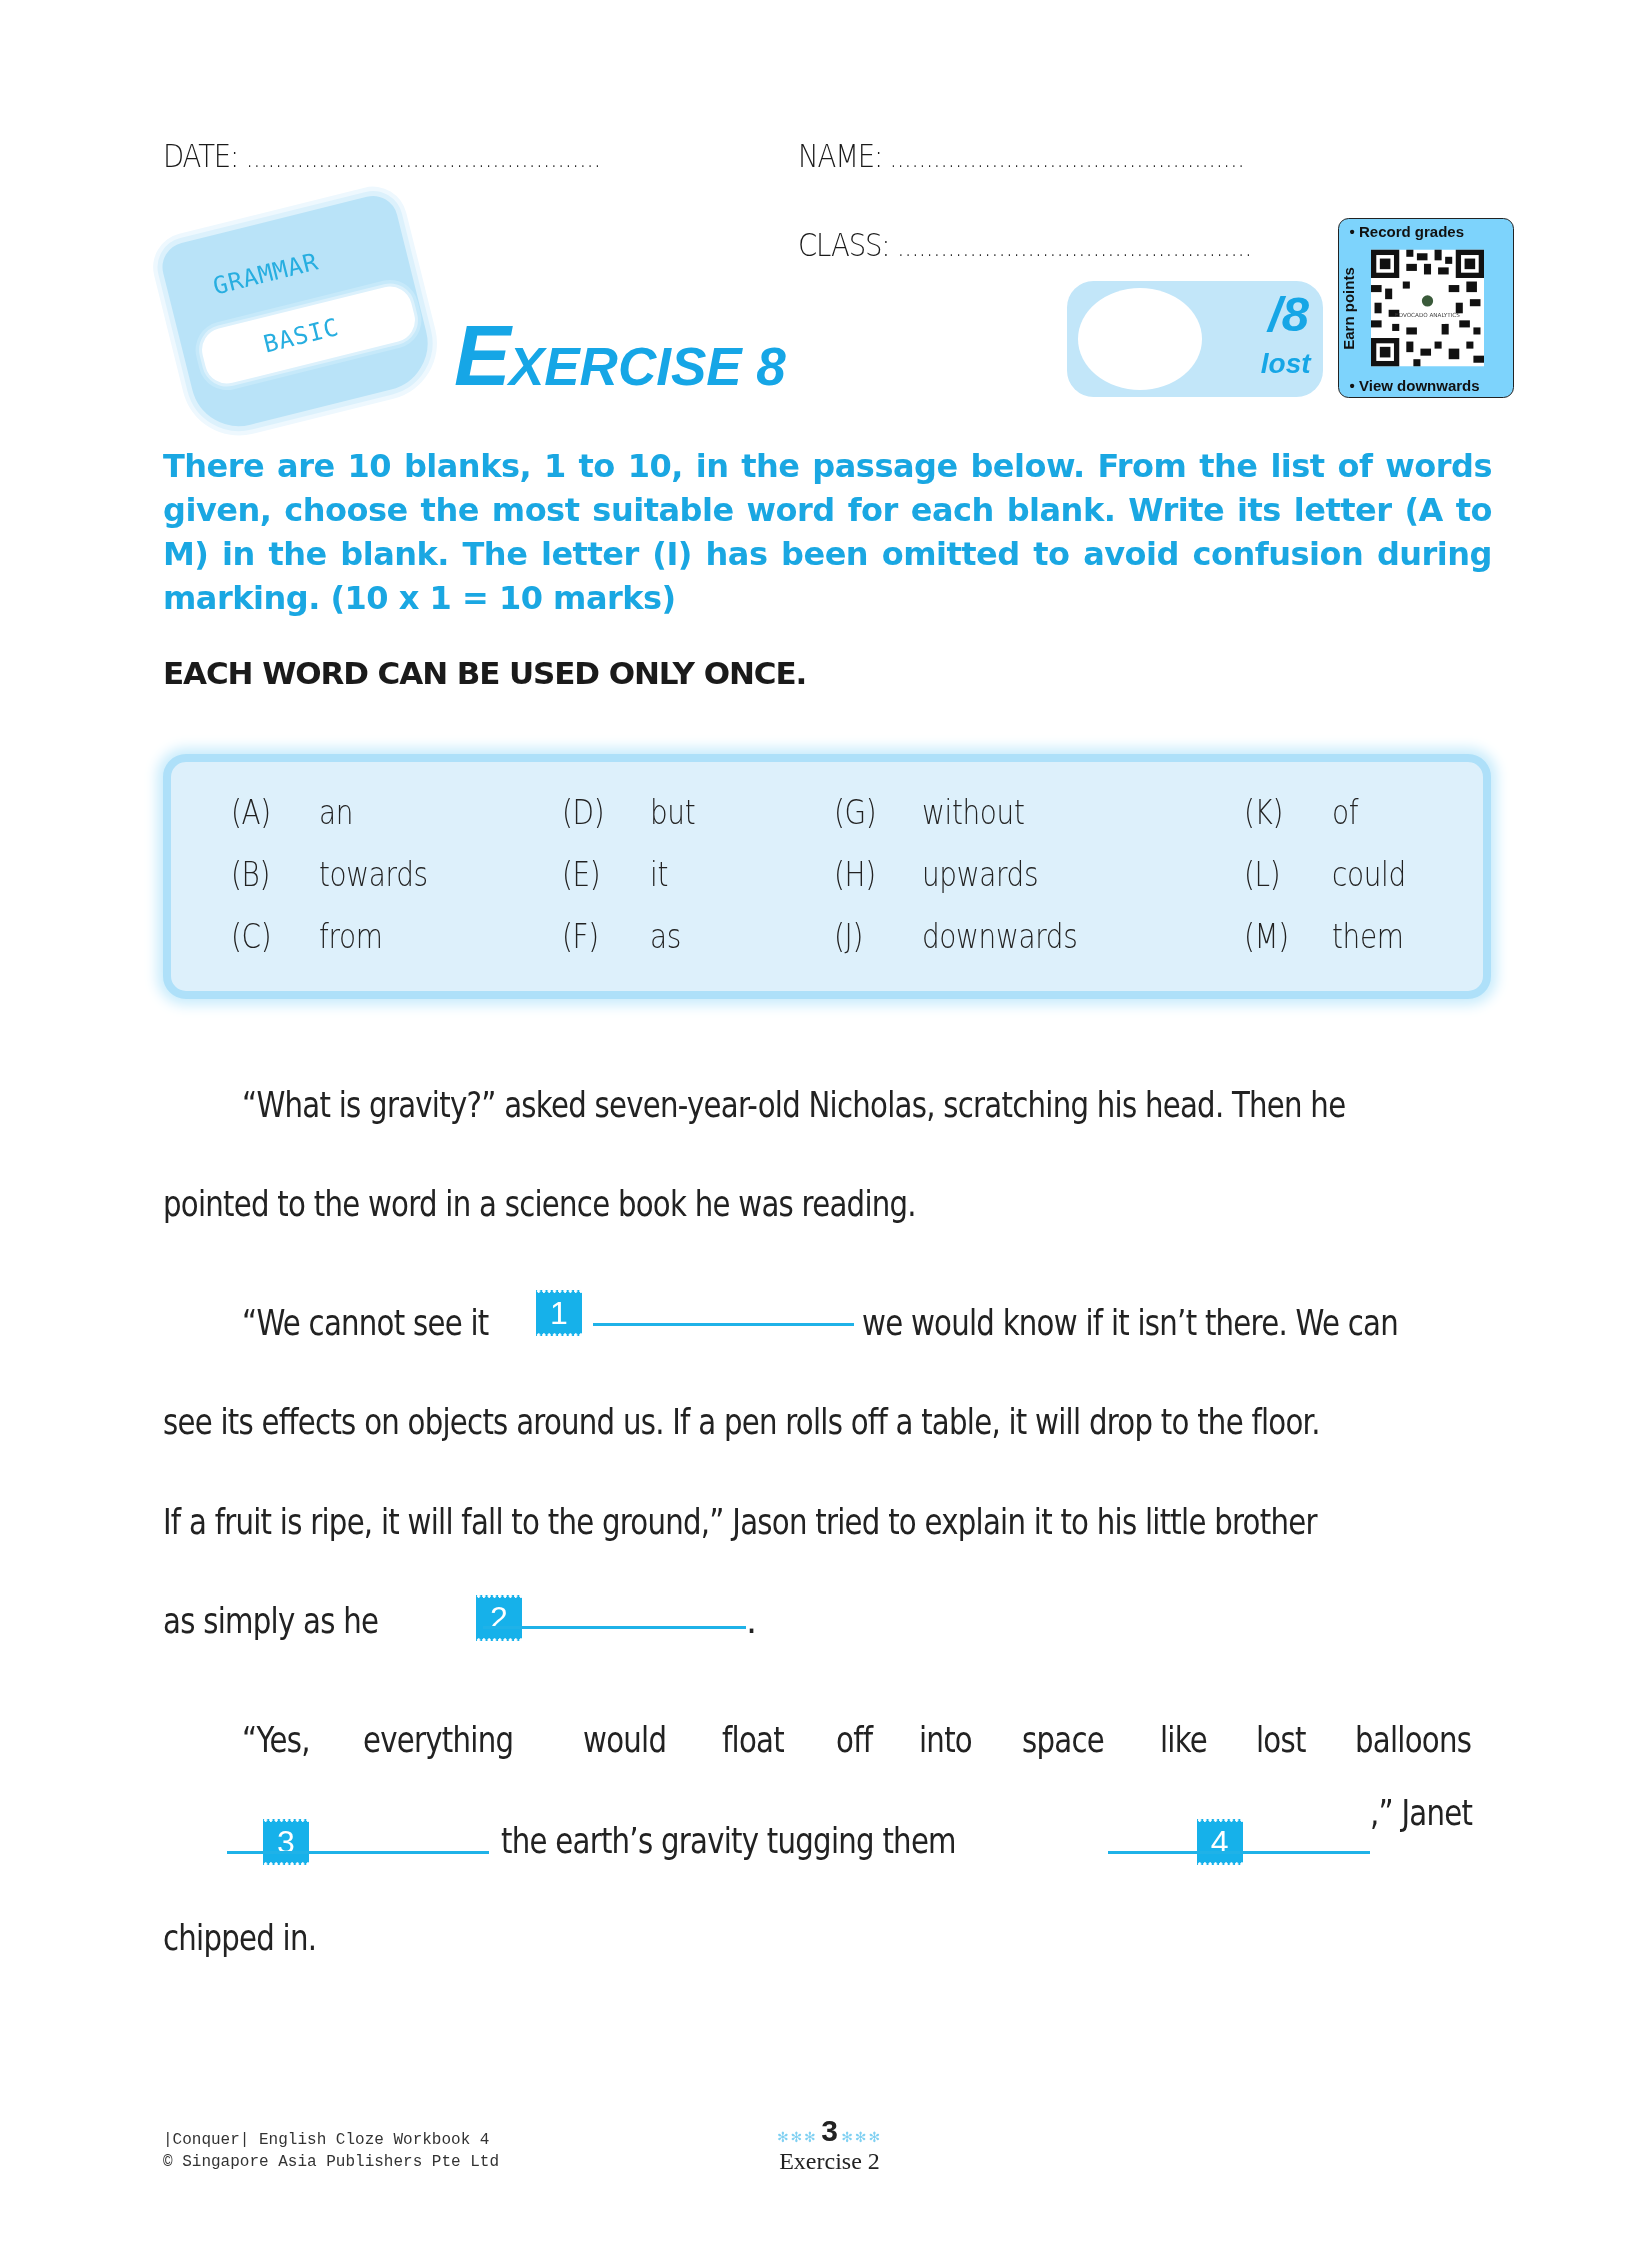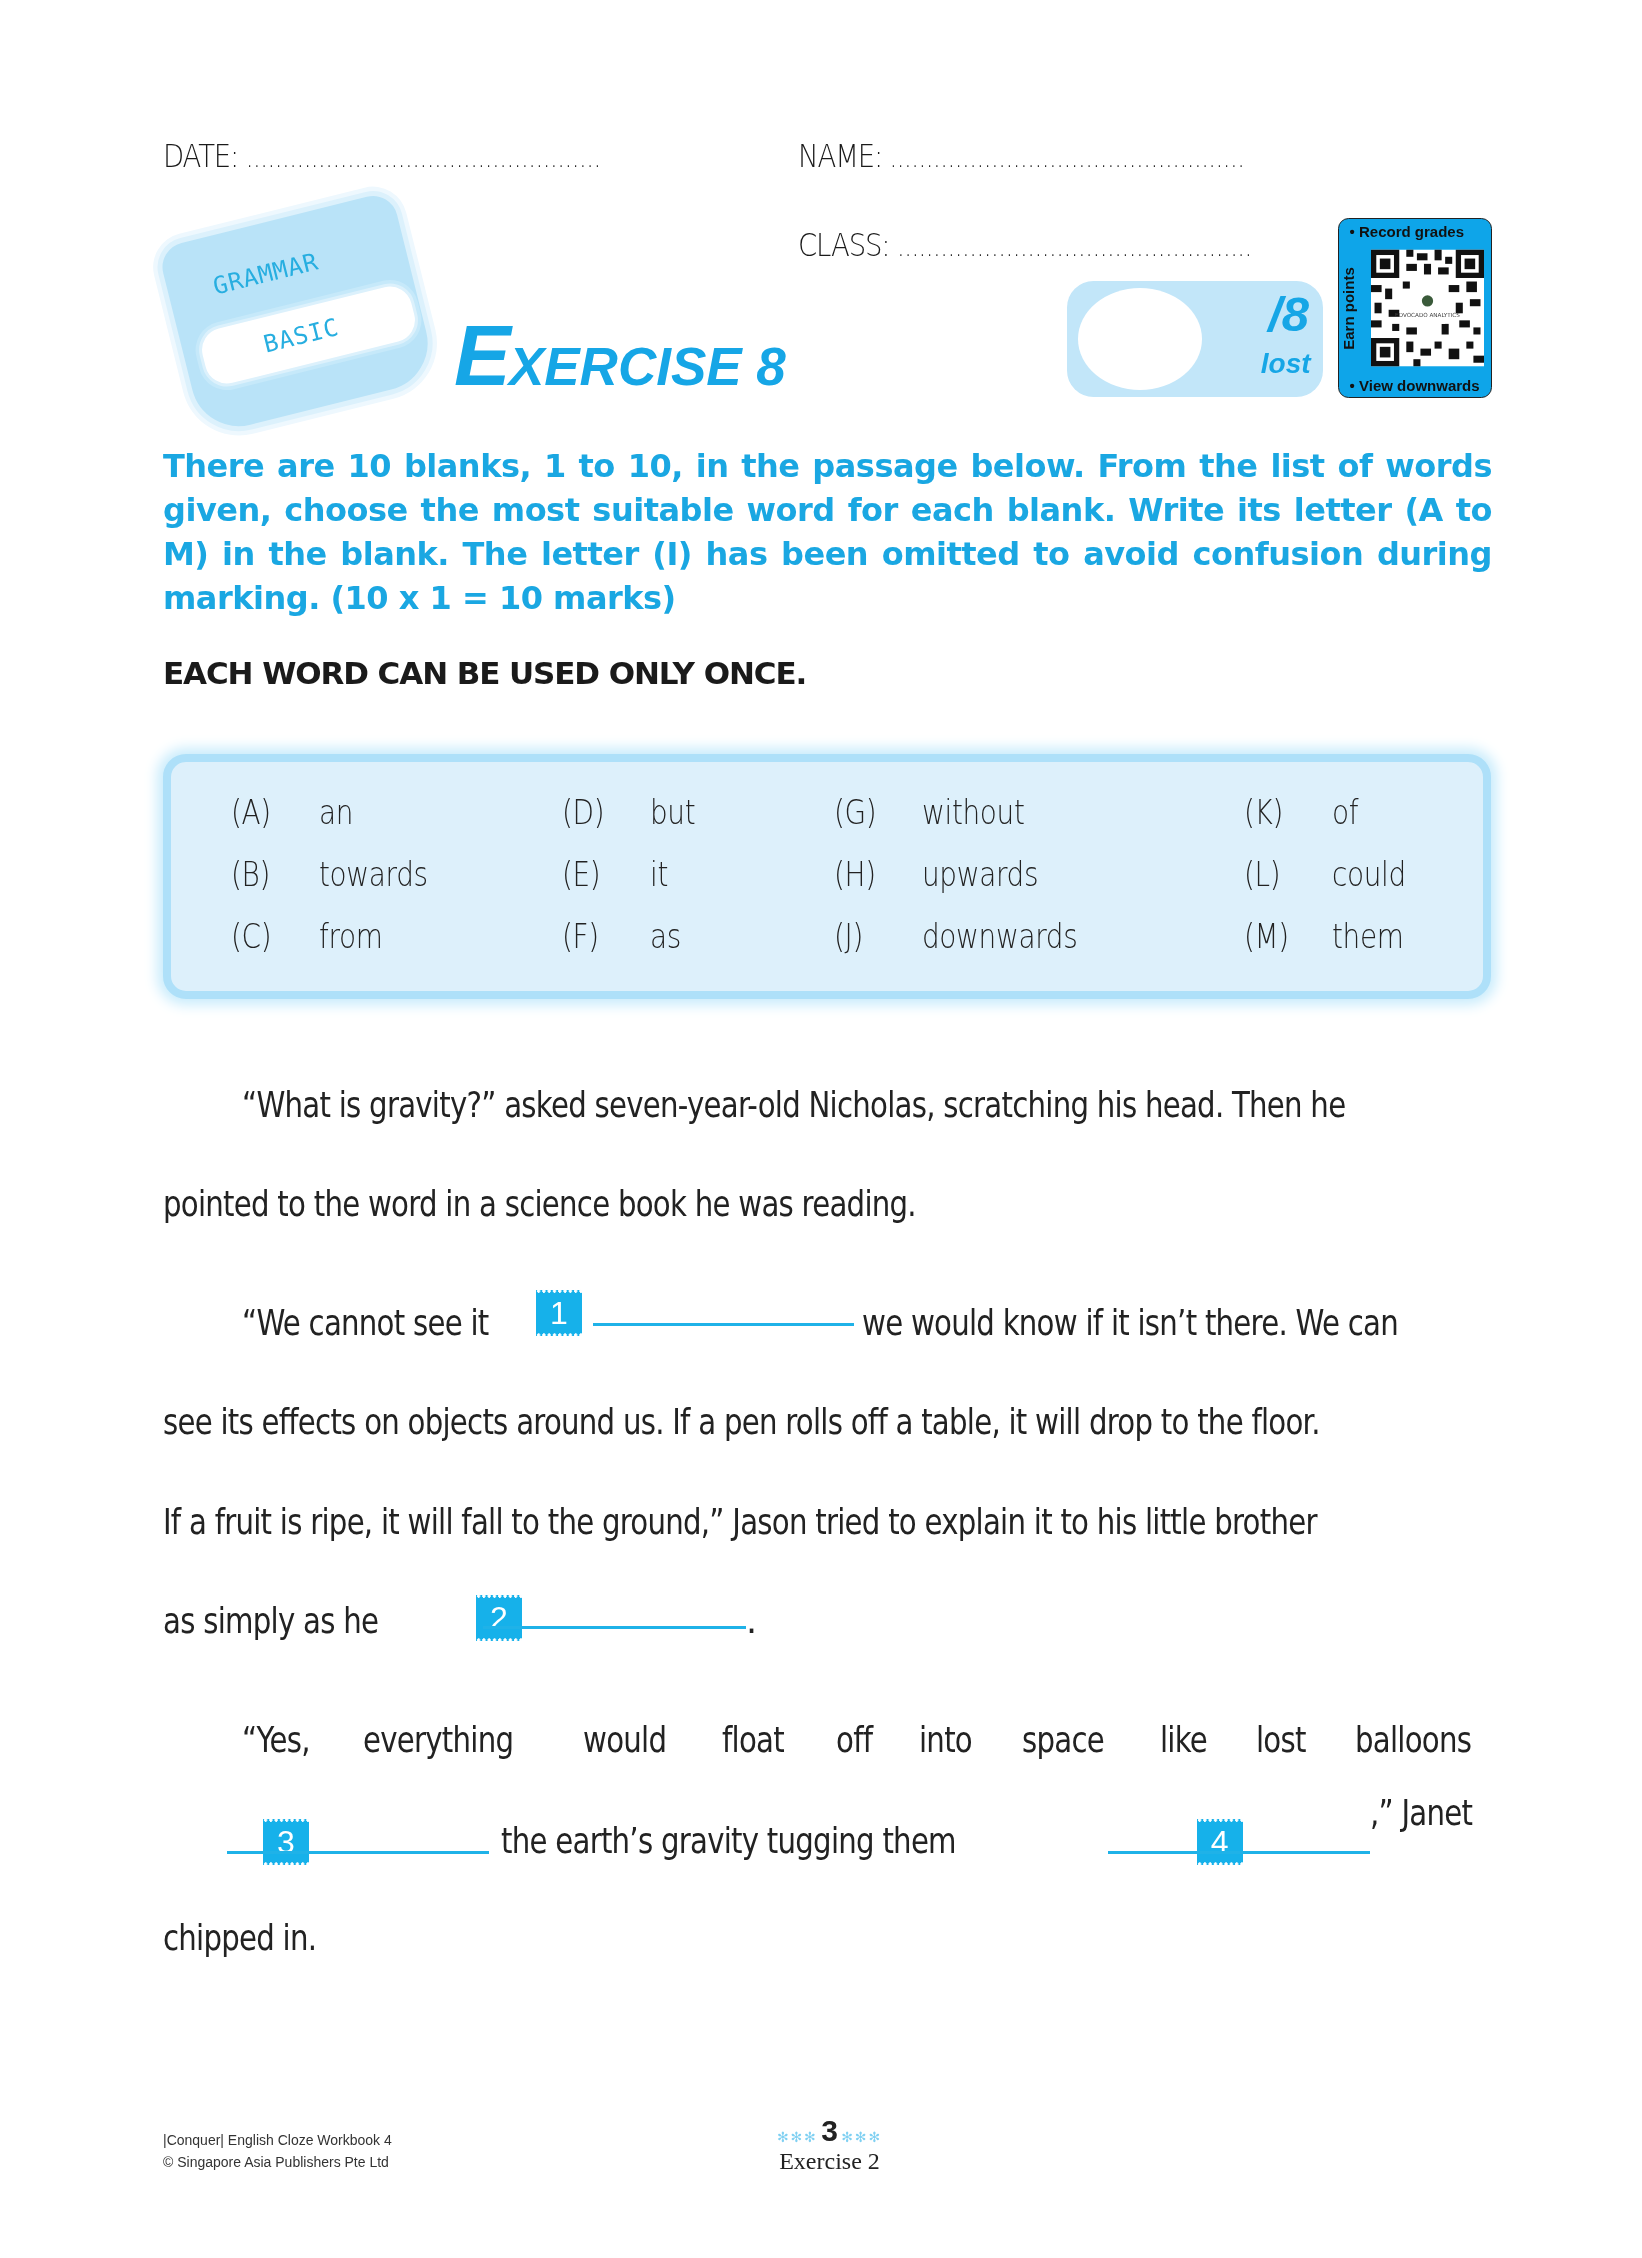--- a/index.html
+++ b/index.html
@@ -23,21 +23,21 @@
   .title .big { font-size: 85px; letter-spacing: -1.8px; }
   .title .small { font-size: 53px; letter-spacing: 0px; }
 
   
   .score { left: 1067px; top: 281px; width: 256px; height: 116px; background: #c2e6f9; border-radius: 26.5px; }
   .score-circle { left: 10.6px; top: 7px; width: 124px; height: 102px; background: #ffffff; border-radius: 50%; }
   .score-total { right: 14px; top: 5.3px; font-family: "Liberation Sans", sans-serif; font-weight: 700; font-style: italic; font-size: 49px; color: #16a6e6; }
   .score-label { right: 12.4px; top: 67px; font-family: "Liberation Sans", sans-serif; font-weight: 700; font-style: italic; font-size: 28px; color: #16a6e6; }
 
   
-  .qr { left: 1338px; top: 218px; width: 154px; height: 180px; border: 1.8px solid #222; border-radius: 10.6px; background: #0ea5e9; }
+  .qr { left: 1338px; top: 218px; width: 176px; height: 180px; border: 1.8px solid #222; border-radius: 10.6px; background: #7dd3fc; }
   .qr-top { left: 10.6px; top: 3.5px; font-size: 15px; font-weight: 700; color: #111; white-space: nowrap; }
   .qr-bottom { left: 10.6px; bottom: 3.5px; font-size: 15px; font-weight: 700; color: #111; white-space: nowrap; }
   .qr-side { left: -39px; top: 81px; font-size: 15px; font-weight: 700; color: #111; transform: rotate(-90deg); white-space: nowrap; width: 97px; text-align: center; }
   .qr-code { left: 32px; top: 30px; width: 113px; height: 118px; }
 
   
   .instr { left: 163px; top: 444px; width: 1329px; font-family: "DejaVu Sans", sans-serif; font-weight: 700; font-size: 32px; line-height: 44px; color: #1aa7e2; text-align: justify; letter-spacing: -0.5px; }
   .rule { left: 163px; top: 655px; font-family: "DejaVu Sans", sans-serif; font-weight: 700; font-size: 31px; color: #1a1a1a; letter-spacing: -1.1px; }
 
   
@@ -47,21 +47,21 @@
   
   .line { left: 163px; width: 1329px; font-family: "DejaVu Sans", sans-serif; font-size: 35px; color: #222; white-space: nowrap; letter-spacing: -0.9px; height: 49px; line-height: 49px; }
   .line .txt { display: inline-block; transform-origin: left center; }
   .num { display: inline-block; width: 46px; height: 46px; background: #16b1ea; color: #fff; text-align: center; font-size: 32px; line-height: 46px; vertical-align: middle; position: relative; font-weight: 300; }
   .num::before, .num::after { content: ""; position: absolute; left: 0; right: 0; height: 3.5px; background: radial-gradient(circle at 2.6px 1.8px, #fff 1.3px, transparent 1.8px) repeat-x; background-size: 5.3px 3.5px; }
   .num::before { top: -0.9px; }
   .num::after { bottom: -0.9px; }
   .blank { display: inline-block; height: 2.6px; background: #1fb2e8; vertical-align: middle; }
 
   
-  .foot-left { left: 163px; top: 2129px; font-family: Liberation Sans, sans-serif; font-size: 14px; line-height: 22px; color: #333; }
+  .foot-left { left: 163px; top: 2129px; font-family: Liberation Mono, monospace; font-size: 16px; line-height: 22px; color: #333; }
   .foot-center { left: 759px; top: 2114px; width: 141px; text-align: center; font-family: "Liberation Serif", serif; color: #222; }
   .foot-page { font-family: "Liberation Sans", sans-serif; font-weight: 700; font-size: 30px; }
   .foot-star { font-size: 14px; color: #7fd0f2; letter-spacing: 1.8px; vertical-align: middle; }
   .foot-label { font-size: 24px; margin-top: 0px; }
 </style>
 </head>
 <body>
 
 
 

